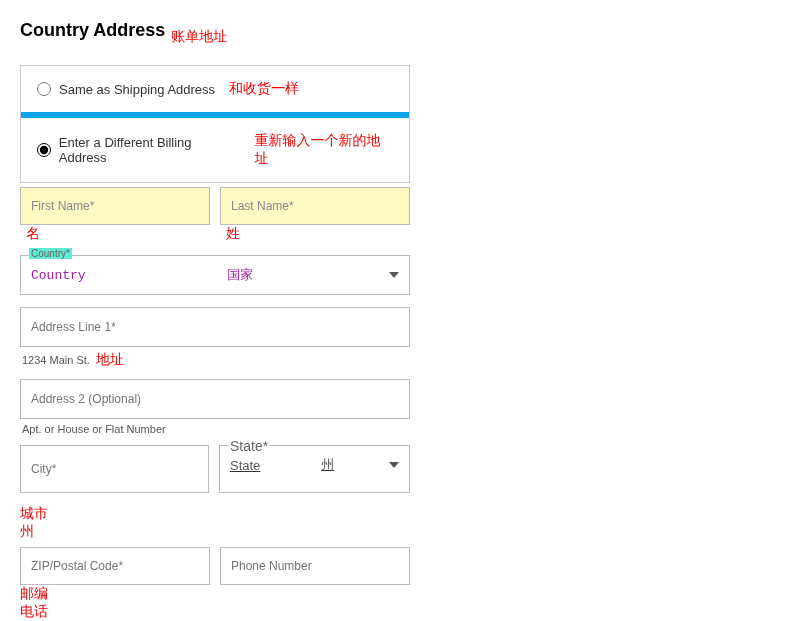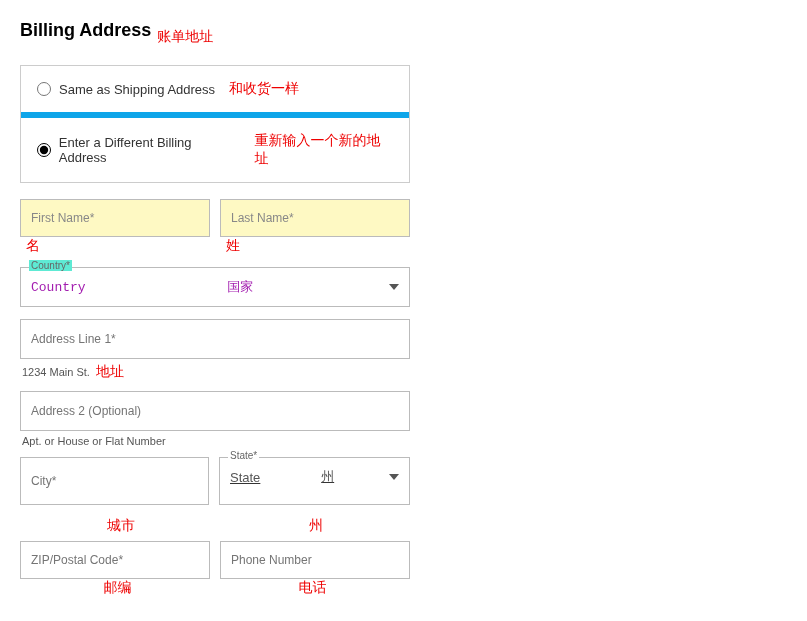--- a/index.html
+++ b/index.html
@@ -20,21 +20,21 @@
     .section-title {
       font-size: 18px;
       font-weight: bold;
       margin-bottom: 12px;
       color: #000;
     }
 
     .radio-box {
       border: 1px solid #ccc;
       padding: 0;
-      margin-bottom: 16px;
+      margin-bottom: 4px;
       max-width: 390px;
     }
 
     .radio-row {
       padding: 14px 16px;
       display: flex;
       align-items: center;
       gap: 8px;
       font-size: 13px;
     }
@@ -176,21 +176,21 @@
     .state-wrapper {
       flex: 1;
       position: relative;
       border: 1px solid #bbb;
     }
 
     .state-legend {
       position: absolute;
       top: -8px;
       left: 8px;
-      font-size: 10px;
+      font-size: 14px;
       color: #666;
       background: #fff;
       padding: 0 2px;
     }
 
     .state-select-row {
       display: flex;
       align-items: center;
       padding: 8px 10px;
       justify-content: space-between;
@@ -221,20 +221,21 @@
       height: 38px;
       outline: none;
     }
 
     .annotation-block {
       color: #e00;
       font-size: 14px;
       display: flex;
       justify-content: space-around;
       margin-bottom: 6px;
+      flex-direction: column;
     }
 
     
     .remember-section {
       padding: 16px 20px 10px 20px;
     }
 
     .inline-annotation {
       color: #e00;
       font-size: 14px;
@@ -246,21 +247,21 @@
       align-items: center;
       margin-bottom: 12px;
     }
   </style>
 </head>
 <body>
 
 <div class="page-wrapper">
 
   <div class="header-row">
-    <h2 class="section-title">Billing Address</h2>
+    <h2 class="section-title">Country Address</h2>
     <span class="inline-annotation">账单地址</span>
   </div>
 
   <div class="radio-box">
     <div class="radio-row">
       <input type="radio" name="billing_option" id="same_shipping" style="">
       <label for="same_shipping">Same as Shipping Address</label>
       <span class="inline-annotation">和收货一样</span>
     </div>
     <div class="radio-row">

